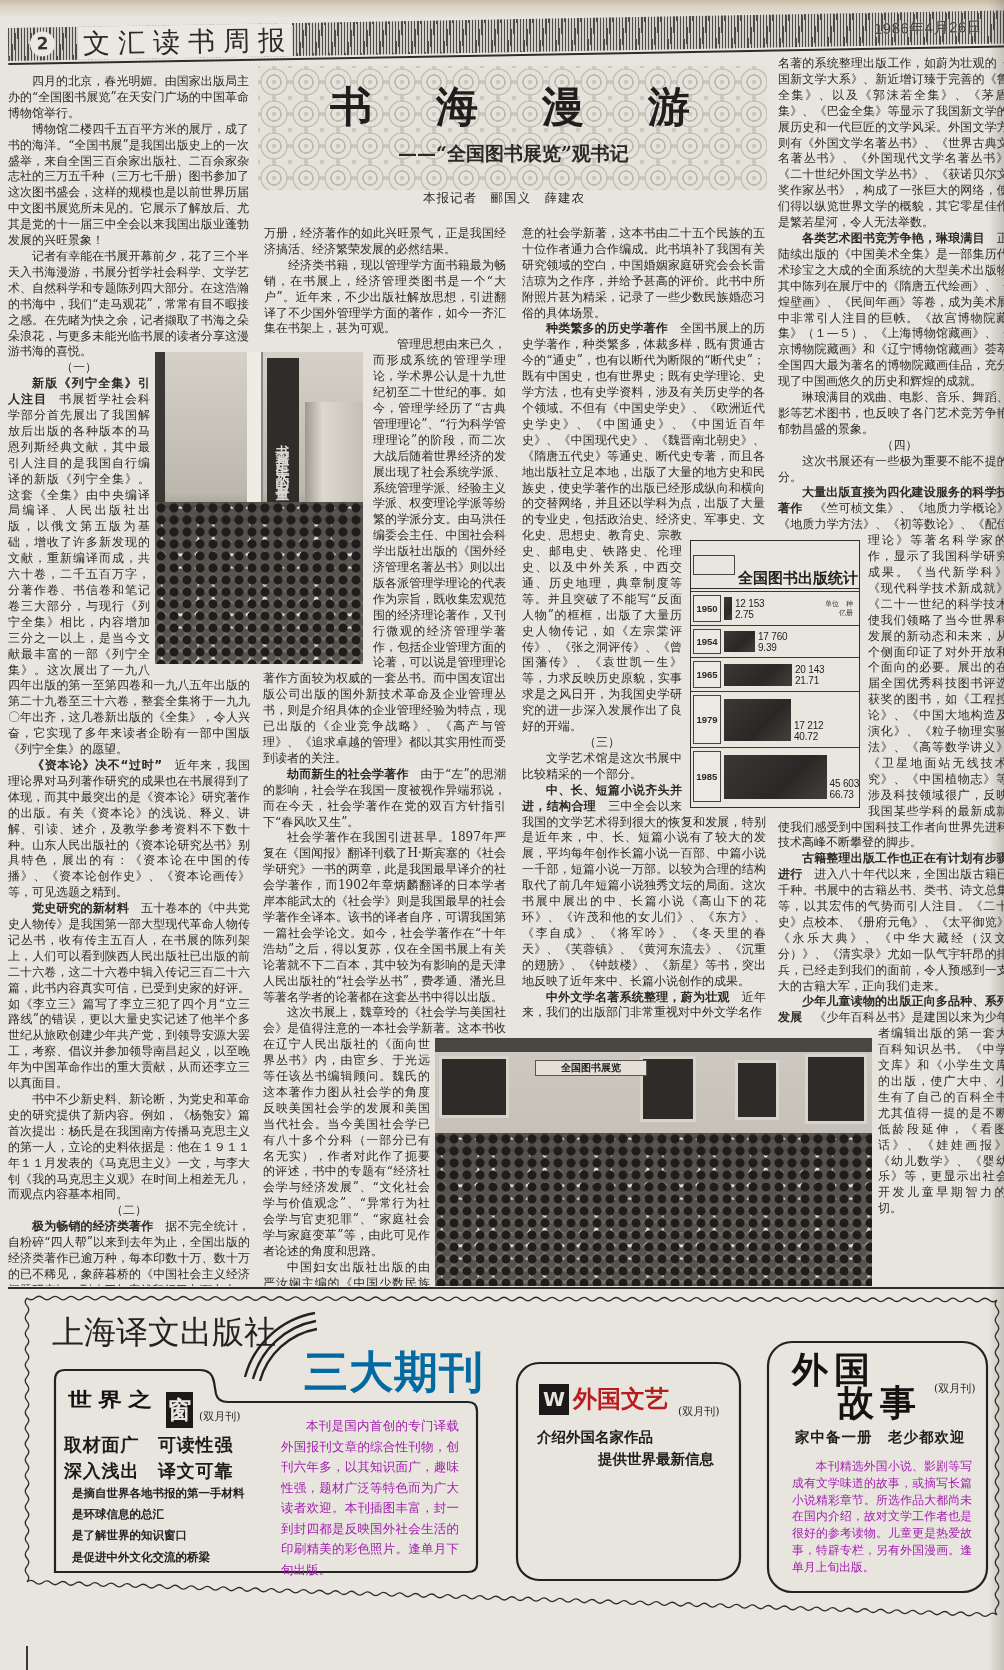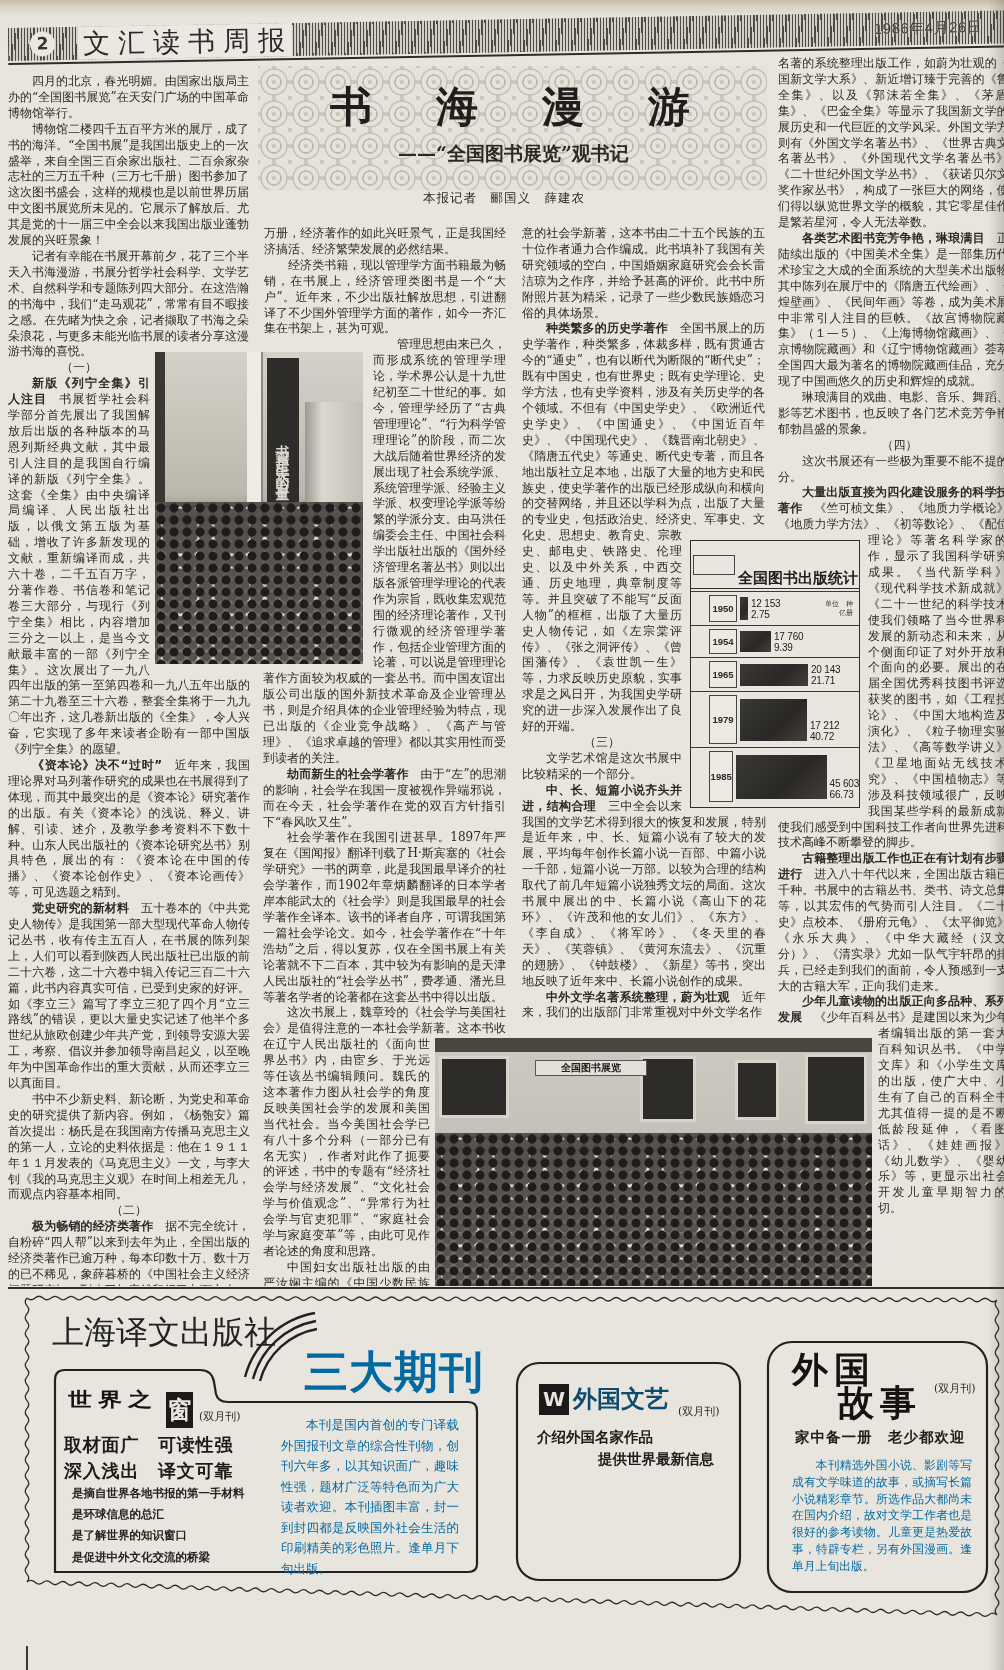--- a/index.html
+++ b/index.html
@@ -81,45 +81,45 @@
 .chart{position:absolute;left:690px;top:540px;width:170px;height:268px;border:1.5px solid #2f2d2a;background:#e9e6df;z-index:3;font-family:"Liberation Sans",sans-serif}
 .ctitle-row{position:absolute;left:0;top:0;right:0;height:48px;border-bottom:1.5px solid #2f2d2a}
 .cblank{position:absolute;left:2px;top:14px;width:42px;height:20px;border:1px solid #444}
 .ctitle{position:absolute;left:47px;top:23px;font:bold 15px/28px "DejaVu Sans",sans-serif;white-space:nowrap;color:#1f1e1c}
 .crow{position:absolute;left:0;right:0;display:flex;align-items:center;border-top:1px solid #3a3835}
 .r0{top:50px;height:34px}
 .r1{top:84px;height:32px}
 .r2{top:116px;height:34px}
 .r3{top:150px;height:56px}
 .r4{top:206px;height:58px}
-.cyear{width:28px;height:calc(100% - 6px);margin-left:18px;border:1px solid #444;display:flex;align-items:center;justify-content:center;font:bold 9.5px/10px "Liberation Sans",sans-serif;background:#ece9e2}
+.cyear{width:28px;height:calc(100% - 6px);margin-left:2px;border:1px solid #444;display:flex;align-items:center;justify-content:center;font:bold 9.5px/10px "Liberation Sans",sans-serif;background:#ece9e2}
 .cbar{margin-left:3px;width:6px;background:linear-gradient(135deg,#3b3936,#2a2826 60%,#43403c)}
 .r0 .cbar{height:23px}
 .r1 .cbar{height:21px}
 .r2 .cbar{height:22px}
 .r3 .cbar{height:42px}
 .r4 .cbar{height:44px}
 .clab{margin-left:3px;font:10px/11px "Liberation Sans",sans-serif;letter-spacing:-.2px;white-space:nowrap;color:#222}
 .r3 .clab,.r4 .clab{align-self:flex-end;margin-bottom:5px}
 .cunit{position:absolute;right:6px;top:8px;font:7px/9px "DejaVu Sans",sans-serif;text-align:right;color:#333}
 
 
 .adsvg{position:absolute;left:0;top:1290px;z-index:1}
 .ad-t{position:absolute;white-space:nowrap;z-index:2}
 .ad-pub{left:52px;top:1312px;font:32px/40px "DejaVu Sans",sans-serif;color:#222}
 .ad-head{left:304px;top:1348px;font:900 44px/48px "DejaVu Sans",sans-serif;color:#0369a1;letter-spacing:1px}
 .sj-a{left:68px;top:1388px;font:900 24px/30px "DejaVu Sans",sans-serif;letter-spacing:6px;transform:scaleY(.8);transform-origin:0 0;color:#111}
 .sj-b{left:166px;top:1392px;width:27px;height:36px;background:#1b1a19;color:#e8e5de;font:bold 24px/36px "DejaVu Sans",sans-serif;text-align:center}
 .sj-f{left:199px;top:1410px;font:11px/14px "DejaVu Serif",serif}
 .sj-s{left:64px;font:bold 18px/22px "DejaVu Sans",sans-serif;letter-spacing:.8px;color:#1c1b1a}
 .sj-p{left:72px;font:bold 11.5px/15px "DejaVu Sans",sans-serif;color:#222}
-.ad-desc{position:absolute;text-indent:2em;text-align:justify;word-break:break-all;font-family:Liberation Mono, monospace;color:#0369a1;z-index:2}
+.ad-desc{position:absolute;text-indent:2em;text-align:justify;word-break:break-all;font-family:Liberation Serif, serif;color:#a21caf;z-index:2}
 .sj-d{left:281px;top:1416px;width:178px;font-size:12.5px;line-height:20.5px}
 .wy-logo{left:539px;top:1384px;width:30px;height:31px;background:#1b1a19;color:#e8e5de;font:bold 20px/31px "DejaVu Sans",sans-serif;text-align:center}
-.wy-n{left:573px;top:1383px;font:bold 24px/32px "DejaVu Sans",sans-serif;color:#0c4a6e}
+.wy-n{left:573px;top:1383px;font:bold 24px/32px "DejaVu Sans",sans-serif;color:#b91c1c}
 .wy-f{left:678px;top:1405px;font:11px/14px "DejaVu Serif",serif}
 .wy-t{font:bold 14.5px/18px "DejaVu Sans",sans-serif;color:#1f1e1c}
 .wy-d{left:533px;top:1473px;width:184px;font-size:12px;line-height:16px}
 .gs-n{font:900 36px/38px "DejaVu Sans",sans-serif;letter-spacing:6px;color:#141312}
 .gs-f{left:934px;top:1382px;font:11px/14px "DejaVu Serif",serif}
 .gs-t{left:795px;top:1428px;font:bold 14.5px/18px "DejaVu Sans",sans-serif;letter-spacing:1px;color:#1f1e1c}
 .gs-d{left:792px;top:1458px;width:180px;font-size:11.8px;line-height:16.8px}
 </style>
 </head>
 <body>

